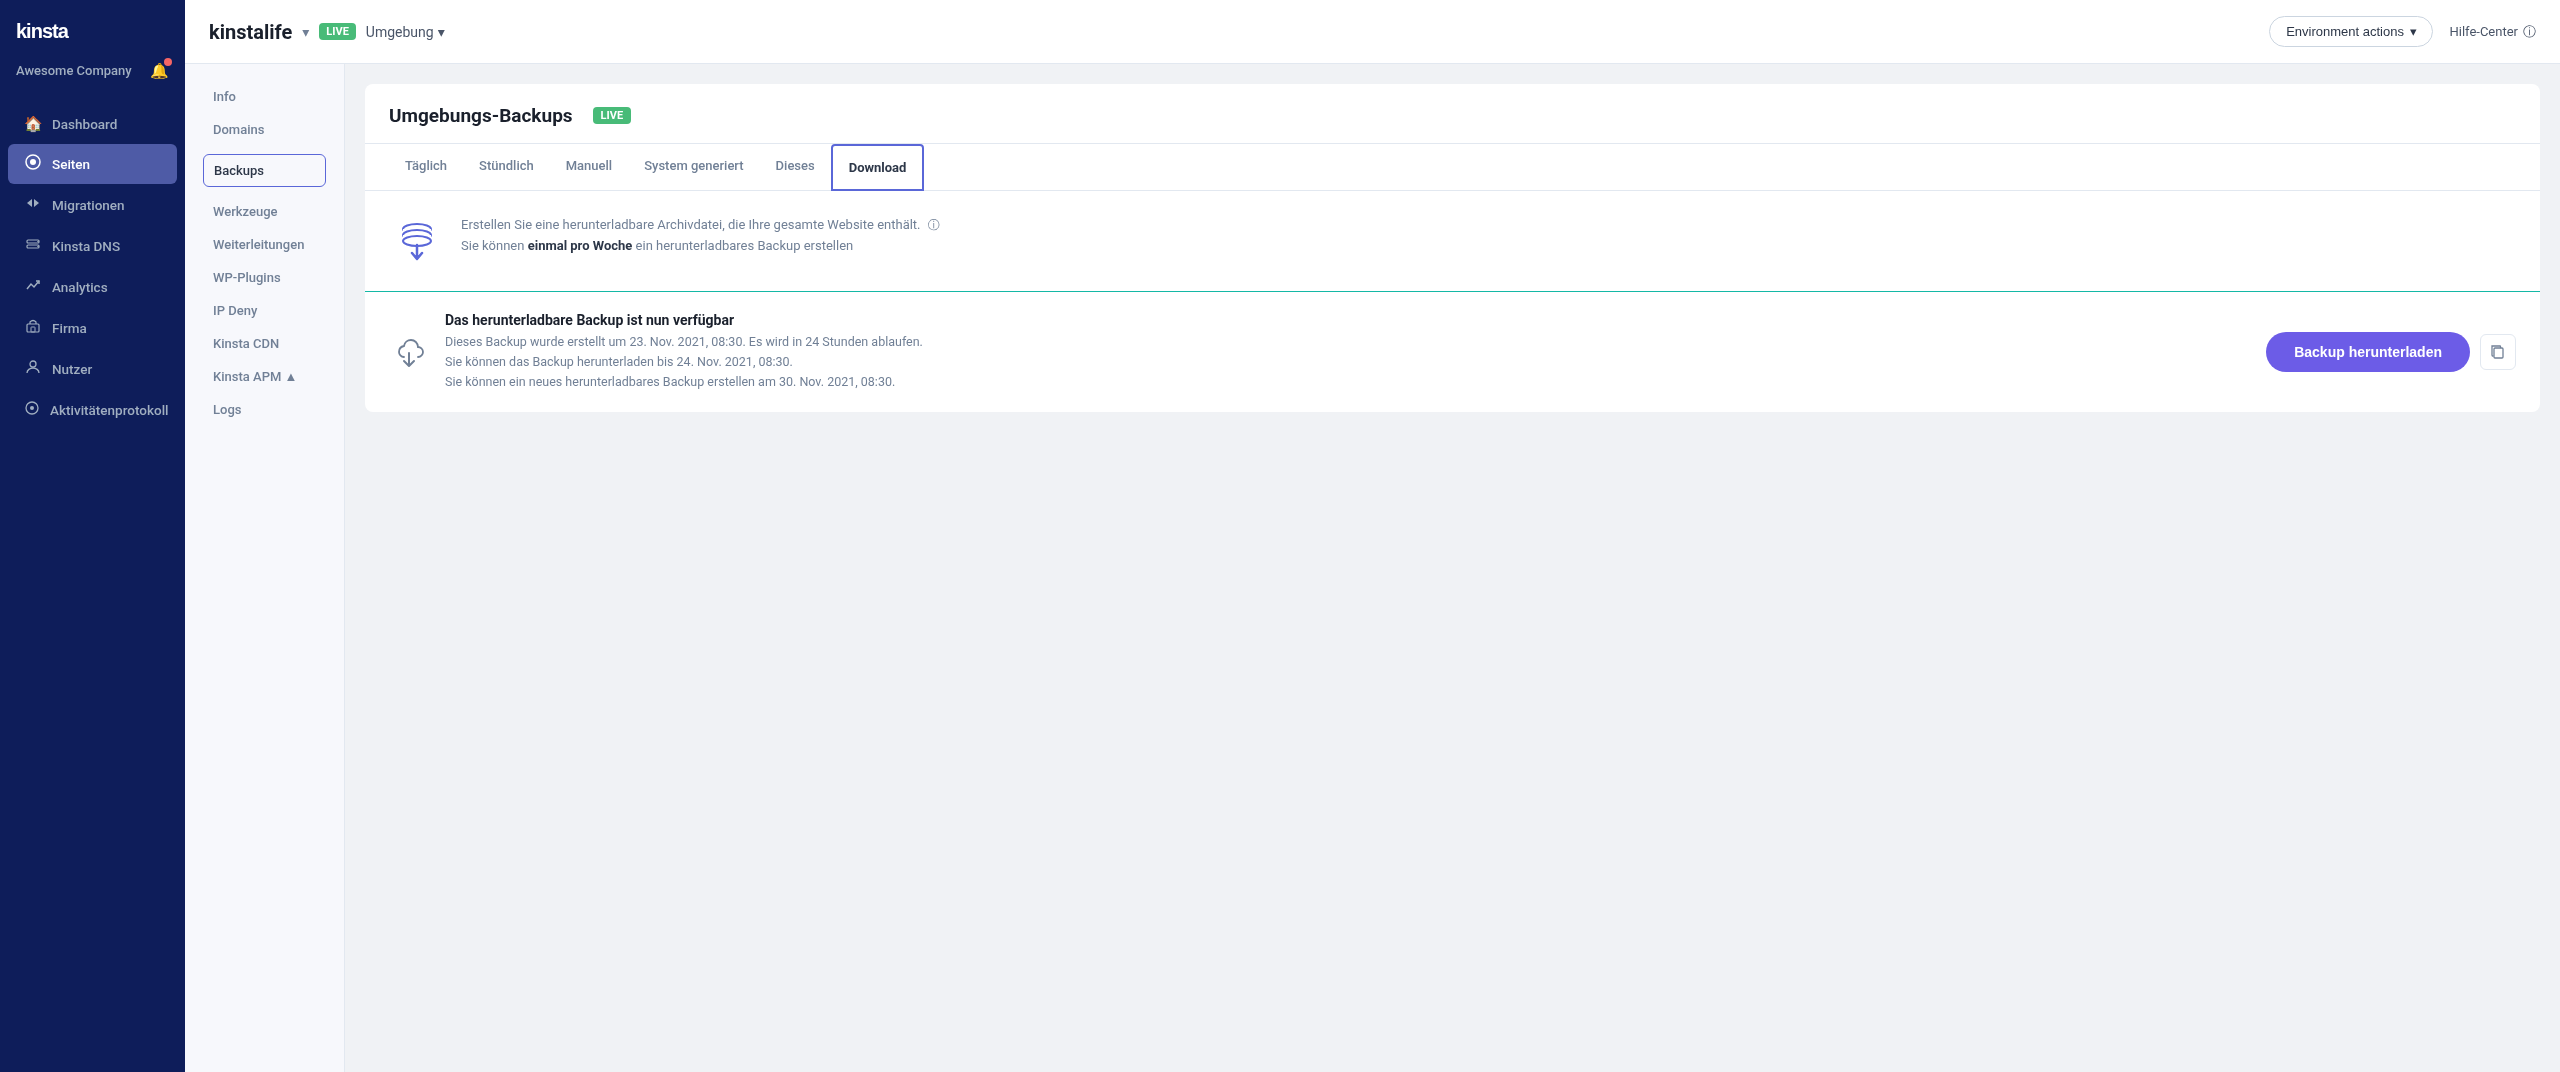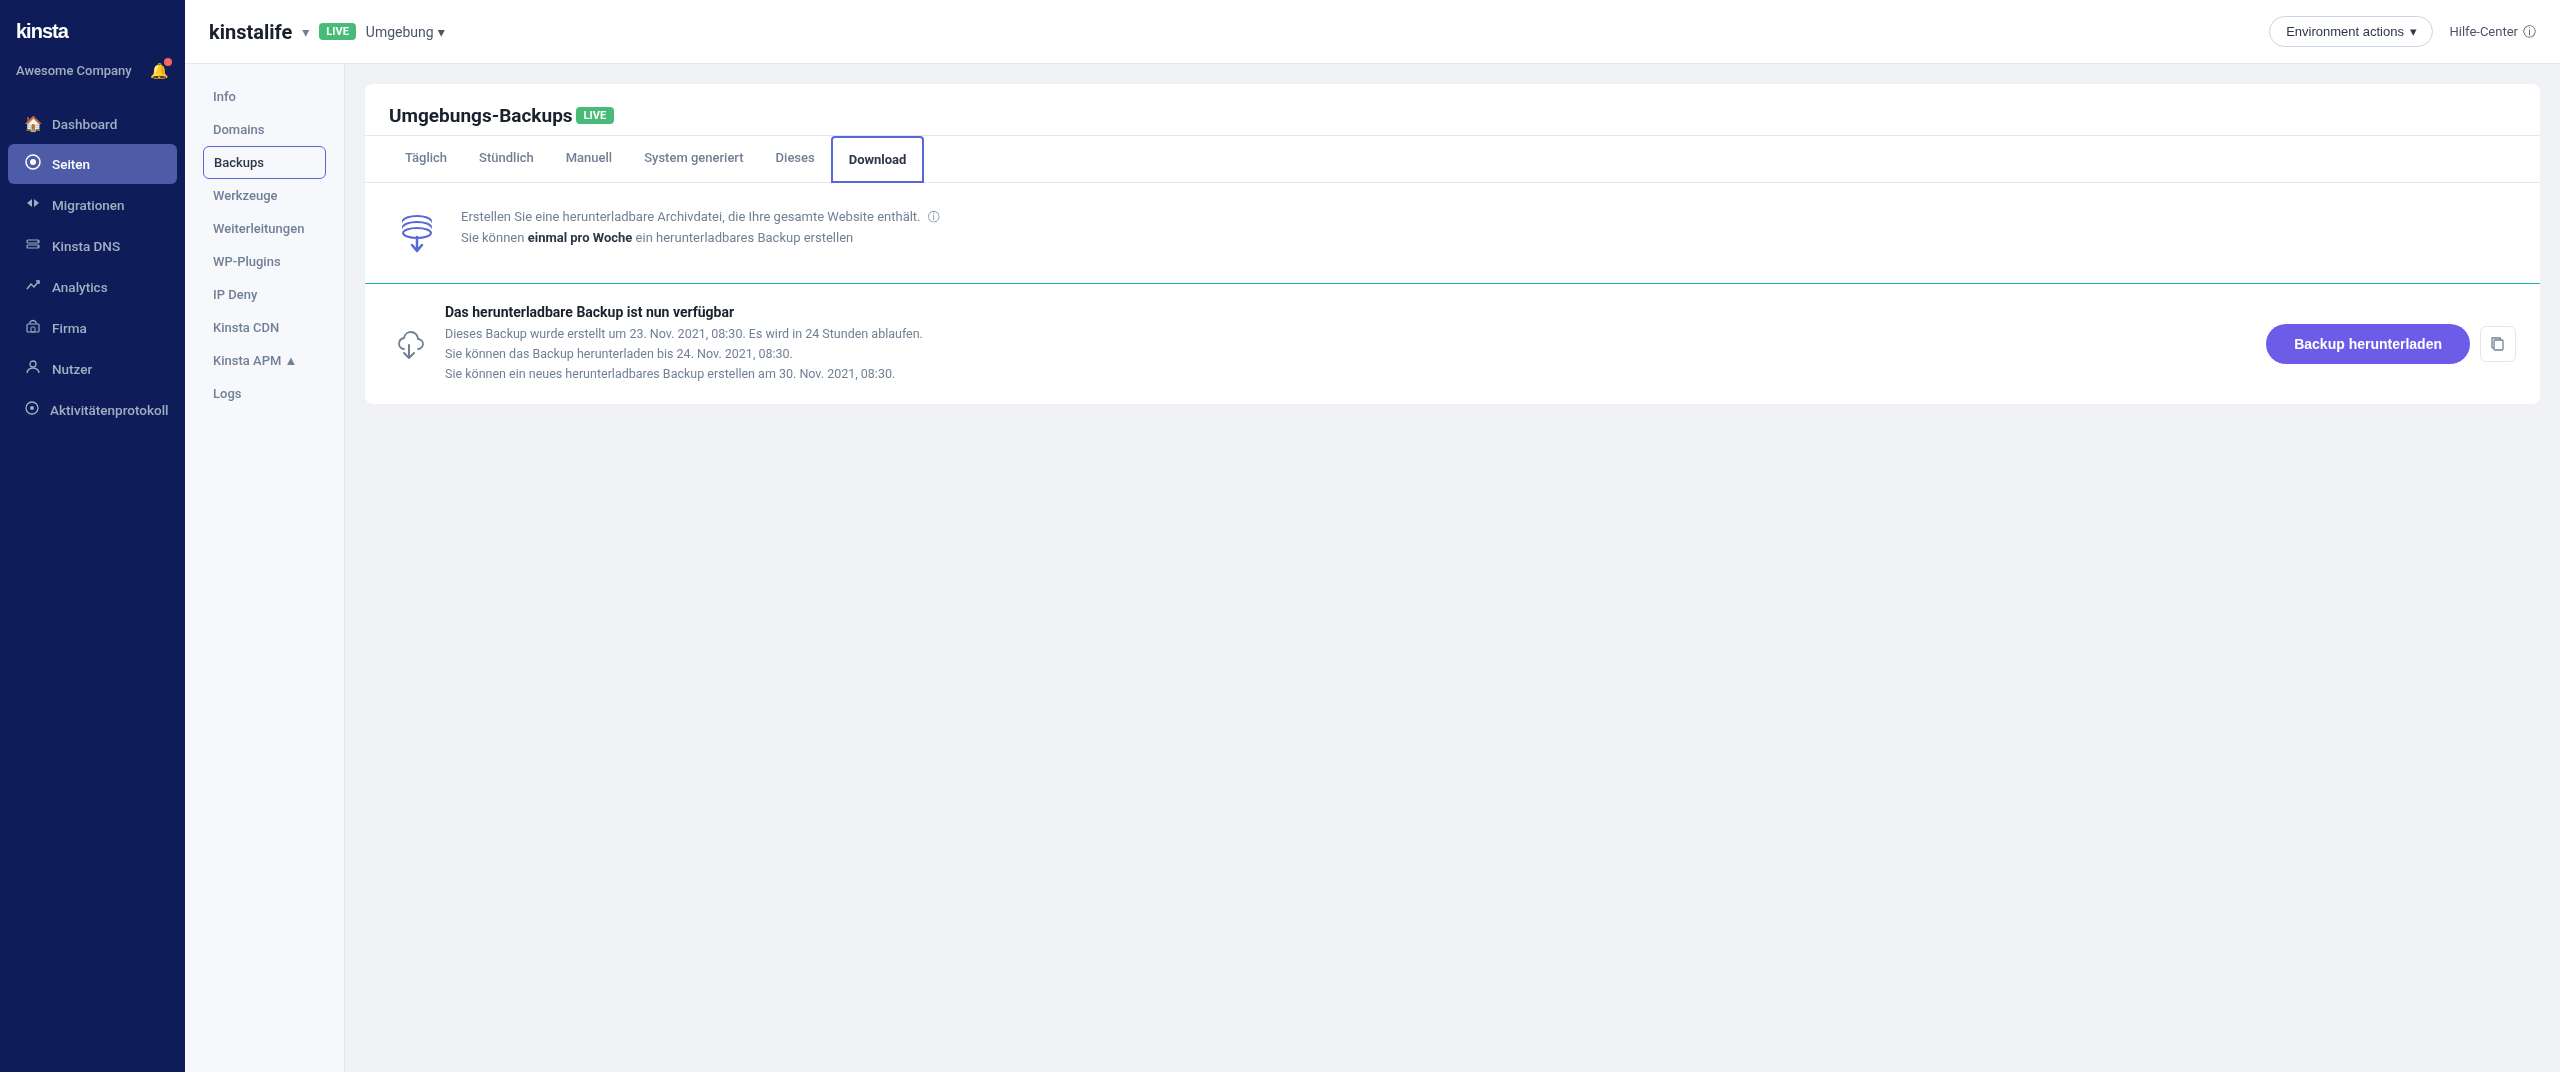--- a/index.html
+++ b/index.html
@@ -171,44 +171,44 @@
       padding: 9px 20px;
       font-size: 13px;
       color: #718096;
       cursor: pointer;
       font-weight: 500;
     }
     .sub-nav-item.active {
       color: #2d3748;
       border: 1.5px solid #5a67d8;
       border-radius: 6px;
-      margin: 0 10px;
+      margin: 8px 10px;
       padding: 8px 10px;
     }
 
     
     .page-content {
       flex: 1;
       padding: 20px;
       overflow-y: auto;
       background: #f0f2f5;
     }
 
     .content-card {
       background: #fff;
       border-radius: 8px;
       overflow: hidden;
     }
 
     
     .card-header {
-      padding: 20px 24px 8px 24px;
-      display: flex;
-      align-items: center;
-      gap: 3px;
+      padding: 20px 24px 16px 24px;
+      display: flex;
+      align-items: center;
+      gap: 20px;
       border-bottom: 1px solid #e2e8f0;
     }
     .card-title {
       font-size: 19px;
       font-weight: 700;
       color: #1a202c;
     }
     .live-badge-header {
       background: #48bb78;
       color: #fff;

